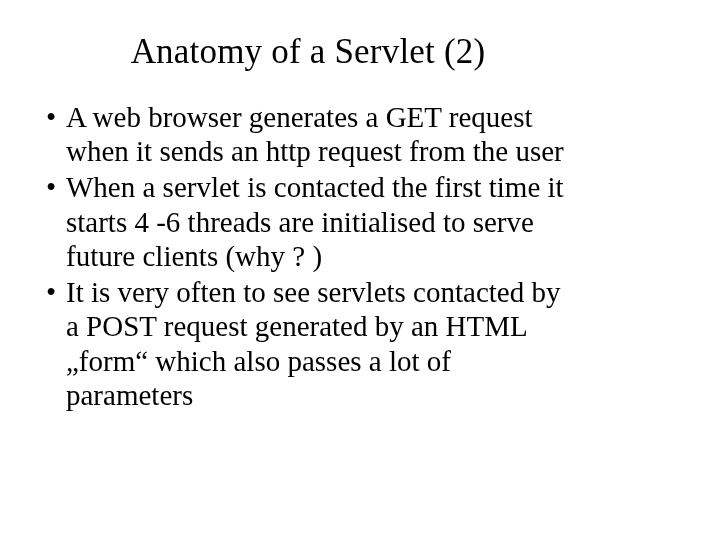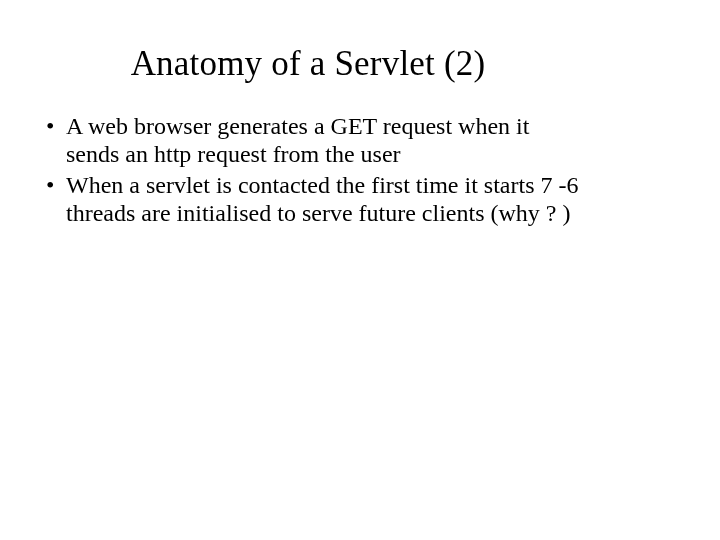--- a/index.html
+++ b/index.html
@@ -8,50 +8,51 @@
     width: 720px;
     height: 540px;
     background: #ffffff;
     font-family: "Times New Roman", Times, serif;
     color: #000000;
   }
   .slide {
     width: 616px;
     height: 540px;
     box-sizing: border-box;
-    padding: 44px 36px 0 36px;
+    padding: 32px 36px 0 36px;
   }
   .title {
     font-size: 35px;
     text-align: center;
     margin: 0 0 28px 0;
     font-weight: normal;
     letter-spacing: 0.2px;
   }
   ul.bullets {
     list-style: none;
     margin: 0;
     padding: 0;
   }
   ul.bullets li {
-    font-size: 24px;
+    font-size: 29px;
     line-height: 1.18;
     padding-left: 30px;
     text-indent: -20px;
     margin: 0 0 2px 0;
   }
   ul.bullets li::before {
     content: "•";
     display: inline-block;
     width: 20px;
     text-indent: 0;
   }
 </style>
 </head>
 <body>
 
 <div class="slide">
   <h1 class="title">Anatomy of a Servlet (2)</h1>
   <ul class="bullets">
     <li>A web browser generates  a GET request when it sends an http request from the user</li>
-    <li>When a servlet is contacted the first time it starts 7 -6 threads are initialised to serve future clients (why ? )</li>
+    <li>When a servlet is contacted the first time it starts 4 -6 threads are initialised to serve future clients (why ? )</li>
+    <li>It is very often to see servlets contacted by a POST request generated by an HTML „form“ which also passes a lot of parameters</li>
   </ul>
 </div>
 
 </body></html>

